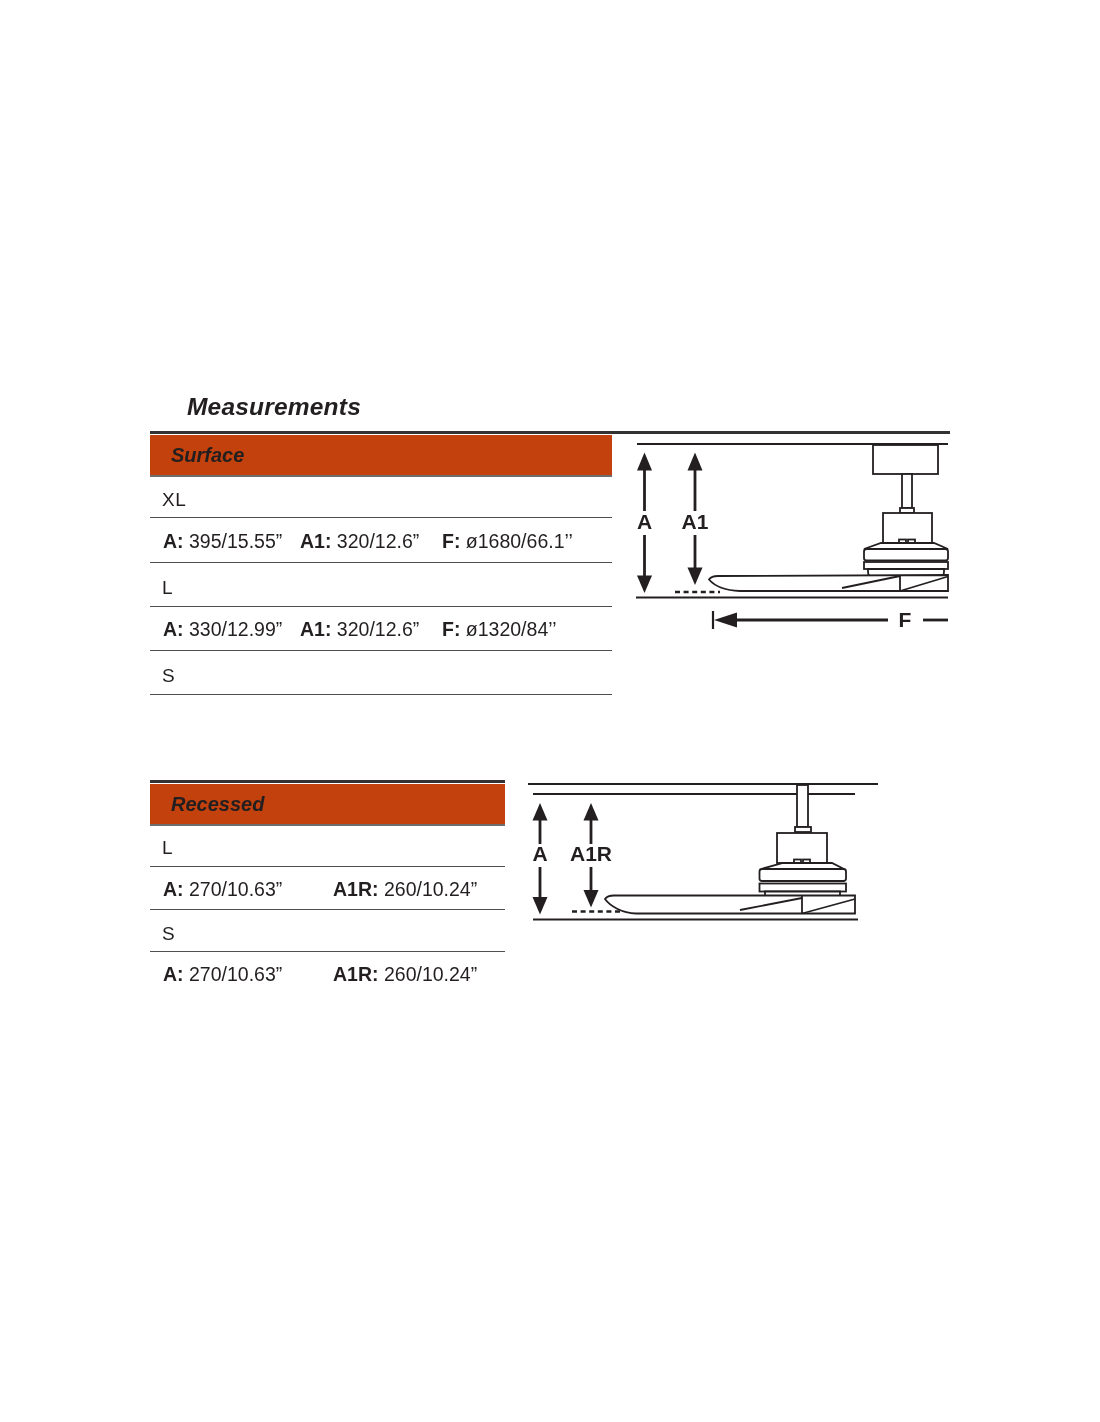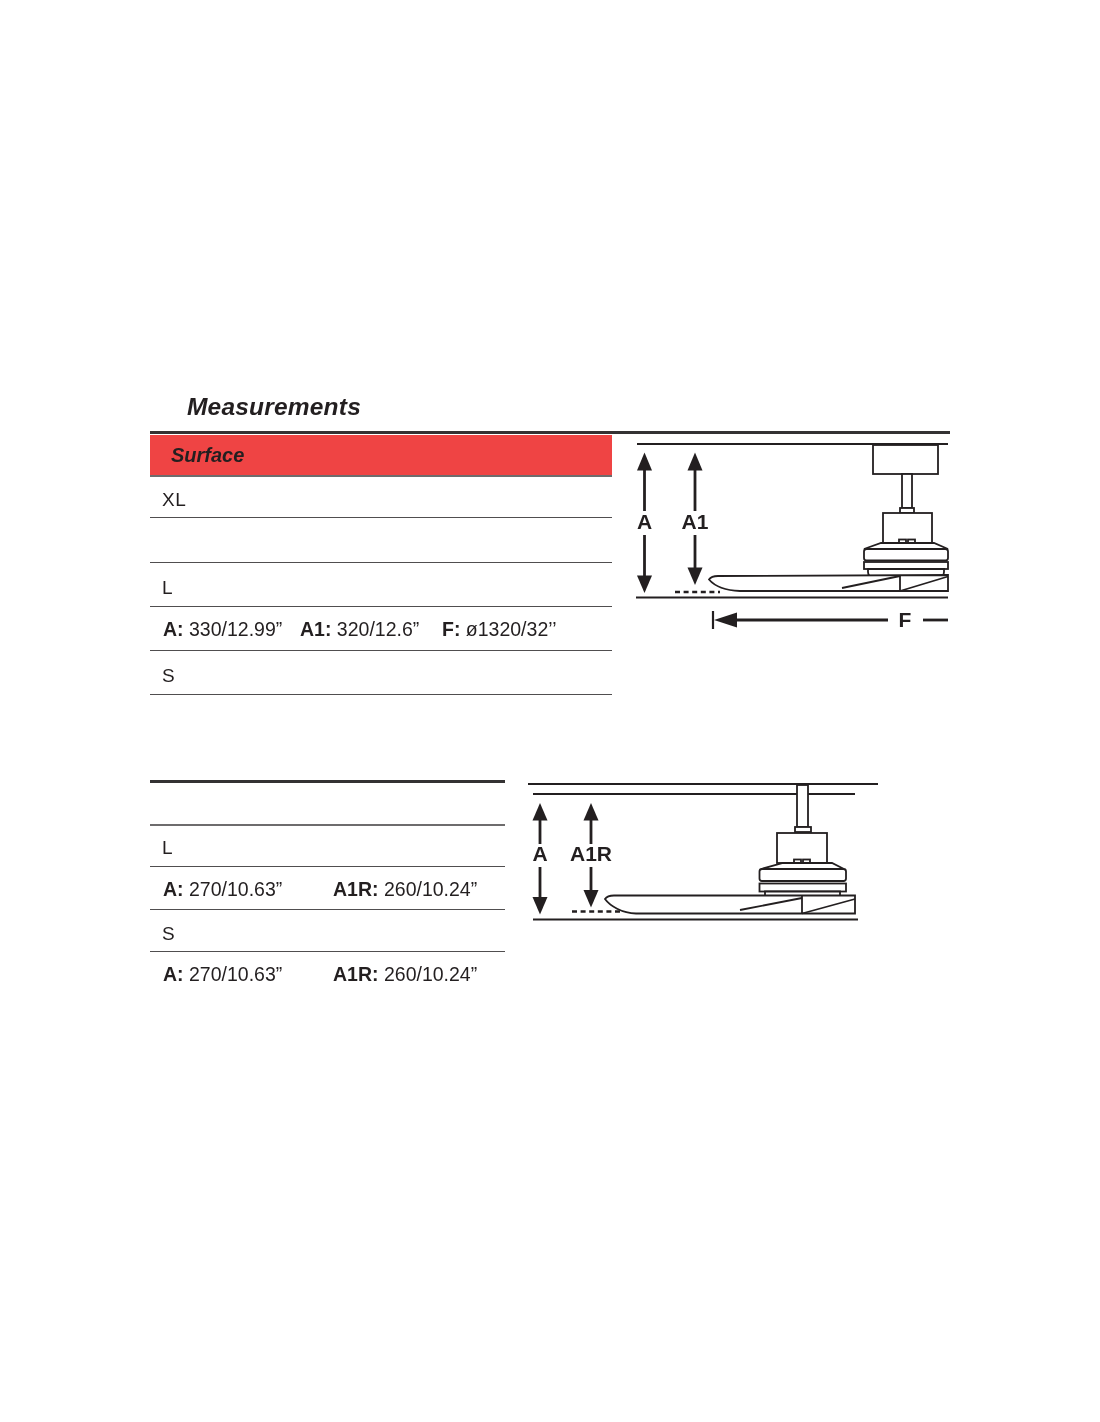--- a/index.html
+++ b/index.html
@@ -3,21 +3,21 @@
 <meta charset="utf-8">
 <style>
   html,body{margin:0;padding:0;background:#fff;}
   .page{position:relative;width:1100px;height:1422px;background:#fff;overflow:hidden;
         font-family:"Liberation Sans",sans-serif;color:#231f20;}
   .abs{position:absolute;}
   .page-title{font-size:24.5px;font-weight:bold;font-style:italic;letter-spacing:0.2px;margin-left:16px;}
   .rule-heavy{height:2.5px;background:#343233;}
   .rule-med{height:2px;background:#6e6c6d;}
   .rule-thin{height:1.4px;background:#504e4f;}
-  .hdr-bar{background:#ef4444;display:flex;align-items:center;padding-left:21px;box-sizing:border-box;}
+  .hdr-bar{background:#c2410c;display:flex;align-items:center;padding-left:21px;box-sizing:border-box;}
   .hdr-label{font-size:20px;font-weight:bold;font-style:italic;}
   .size-label{font-size:19px;font-weight:normal;line-height:28px;letter-spacing:0.5px;}
   .m-row{font-size:19.5px;line-height:24px;white-space:nowrap;}
   .pair{display:inline-block;}
   .pair .k{font-weight:bold;}
   .w137{width:137px;}
   .w142{width:142px;}
   .w170{width:170px;}
   svg{display:block;}
   svg .ln{stroke:#231f20;fill:none;stroke-width:1.8;}
@@ -38,27 +38,30 @@
   <div class="abs rule-heavy" style="left:150px;top:431px;width:800px;"></div>
 
   <div class="abs hdr-bar" style="left:150px;top:435px;width:462px;height:40px;">
     <span class="hdr-label">Surface</span>
   </div>
   <div class="abs rule-med" style="left:150px;top:475px;width:462px;"></div>
 
   <div class="abs size-label" style="left:162px;top:486px;">XL</div>
   <div class="abs rule-thin" style="left:150px;top:517px;width:462px;"></div>
 
+  <div class="abs m-row" style="left:163px;top:529px;">
+    <span class="pair w137"><span class="k">A:</span> <span>395/15.55”</span></span><span class="pair w142"><span class="k">A1:</span> <span>320/12.6”</span></span><span class="pair"><span class="k">F:</span> <span>ø1680/66.1’’</span></span>
+  </div>
   <div class="abs rule-thin" style="left:150px;top:562px;width:462px;"></div>
 
   <div class="abs size-label" style="left:162px;top:574px;">L</div>
   <div class="abs rule-thin" style="left:150px;top:606px;width:462px;"></div>
 
   <div class="abs m-row" style="left:163px;top:617px;">
-    <span class="pair w137"><span class="k">A:</span> <span>330/12.99”</span></span><span class="pair w142"><span class="k">A1:</span> <span>320/12.6”</span></span><span class="pair"><span class="k">F:</span> <span>ø1320/32’’</span></span>
+    <span class="pair w137"><span class="k">A:</span> <span>330/12.99”</span></span><span class="pair w142"><span class="k">A1:</span> <span>320/12.6”</span></span><span class="pair"><span class="k">F:</span> <span>ø1320/84’’</span></span>
   </div>
   <div class="abs rule-thin" style="left:150px;top:650px;width:462px;"></div>
 
   <div class="abs size-label" style="left:162px;top:662px;">S</div>
   <div class="abs rule-thin" style="left:150px;top:694px;width:462px;"></div>
 
 
   <svg class="abs" style="left:610px;top:425px;" width="345" height="222" viewBox="0 0 345 222">
 
     <path class="ln2" d="M27,19 H338"></path>
@@ -102,20 +105,23 @@
       <path class="ln2" d="M103,186 V204"></path>
       <polygon class="arrow-head" points="104,195 127,187.5 127,202.5"></polygon>
       <path class="arrow-shaft" d="M125,195 H278"></path>
       <text class="dim" x="295" y="202">F</text>
       <path class="arrow-shaft" d="M313,195 H338"></path>
     </g>
   </svg>
 
   <div class="abs rule-heavy" style="left:150px;top:780px;width:355px;"></div>
 
+  <div class="abs hdr-bar" style="left:150px;top:784px;width:355px;height:40px;">
+    <span class="hdr-label">Recessed</span>
+  </div>
   <div class="abs rule-med" style="left:150px;top:824px;width:355px;"></div>
 
   <div class="abs size-label" style="left:162px;top:834px;">L</div>
   <div class="abs rule-thin" style="left:150px;top:866px;width:355px;"></div>
 
   <div class="abs m-row" style="left:163px;top:877px;">
     <span class="pair w170"><span class="k">A:</span> <span>270/10.63”</span></span><span class="pair"><span class="k">A1R:</span> <span>260/10.24”</span></span>
   </div>
   <div class="abs rule-thin" style="left:150px;top:909px;width:355px;"></div>
 

